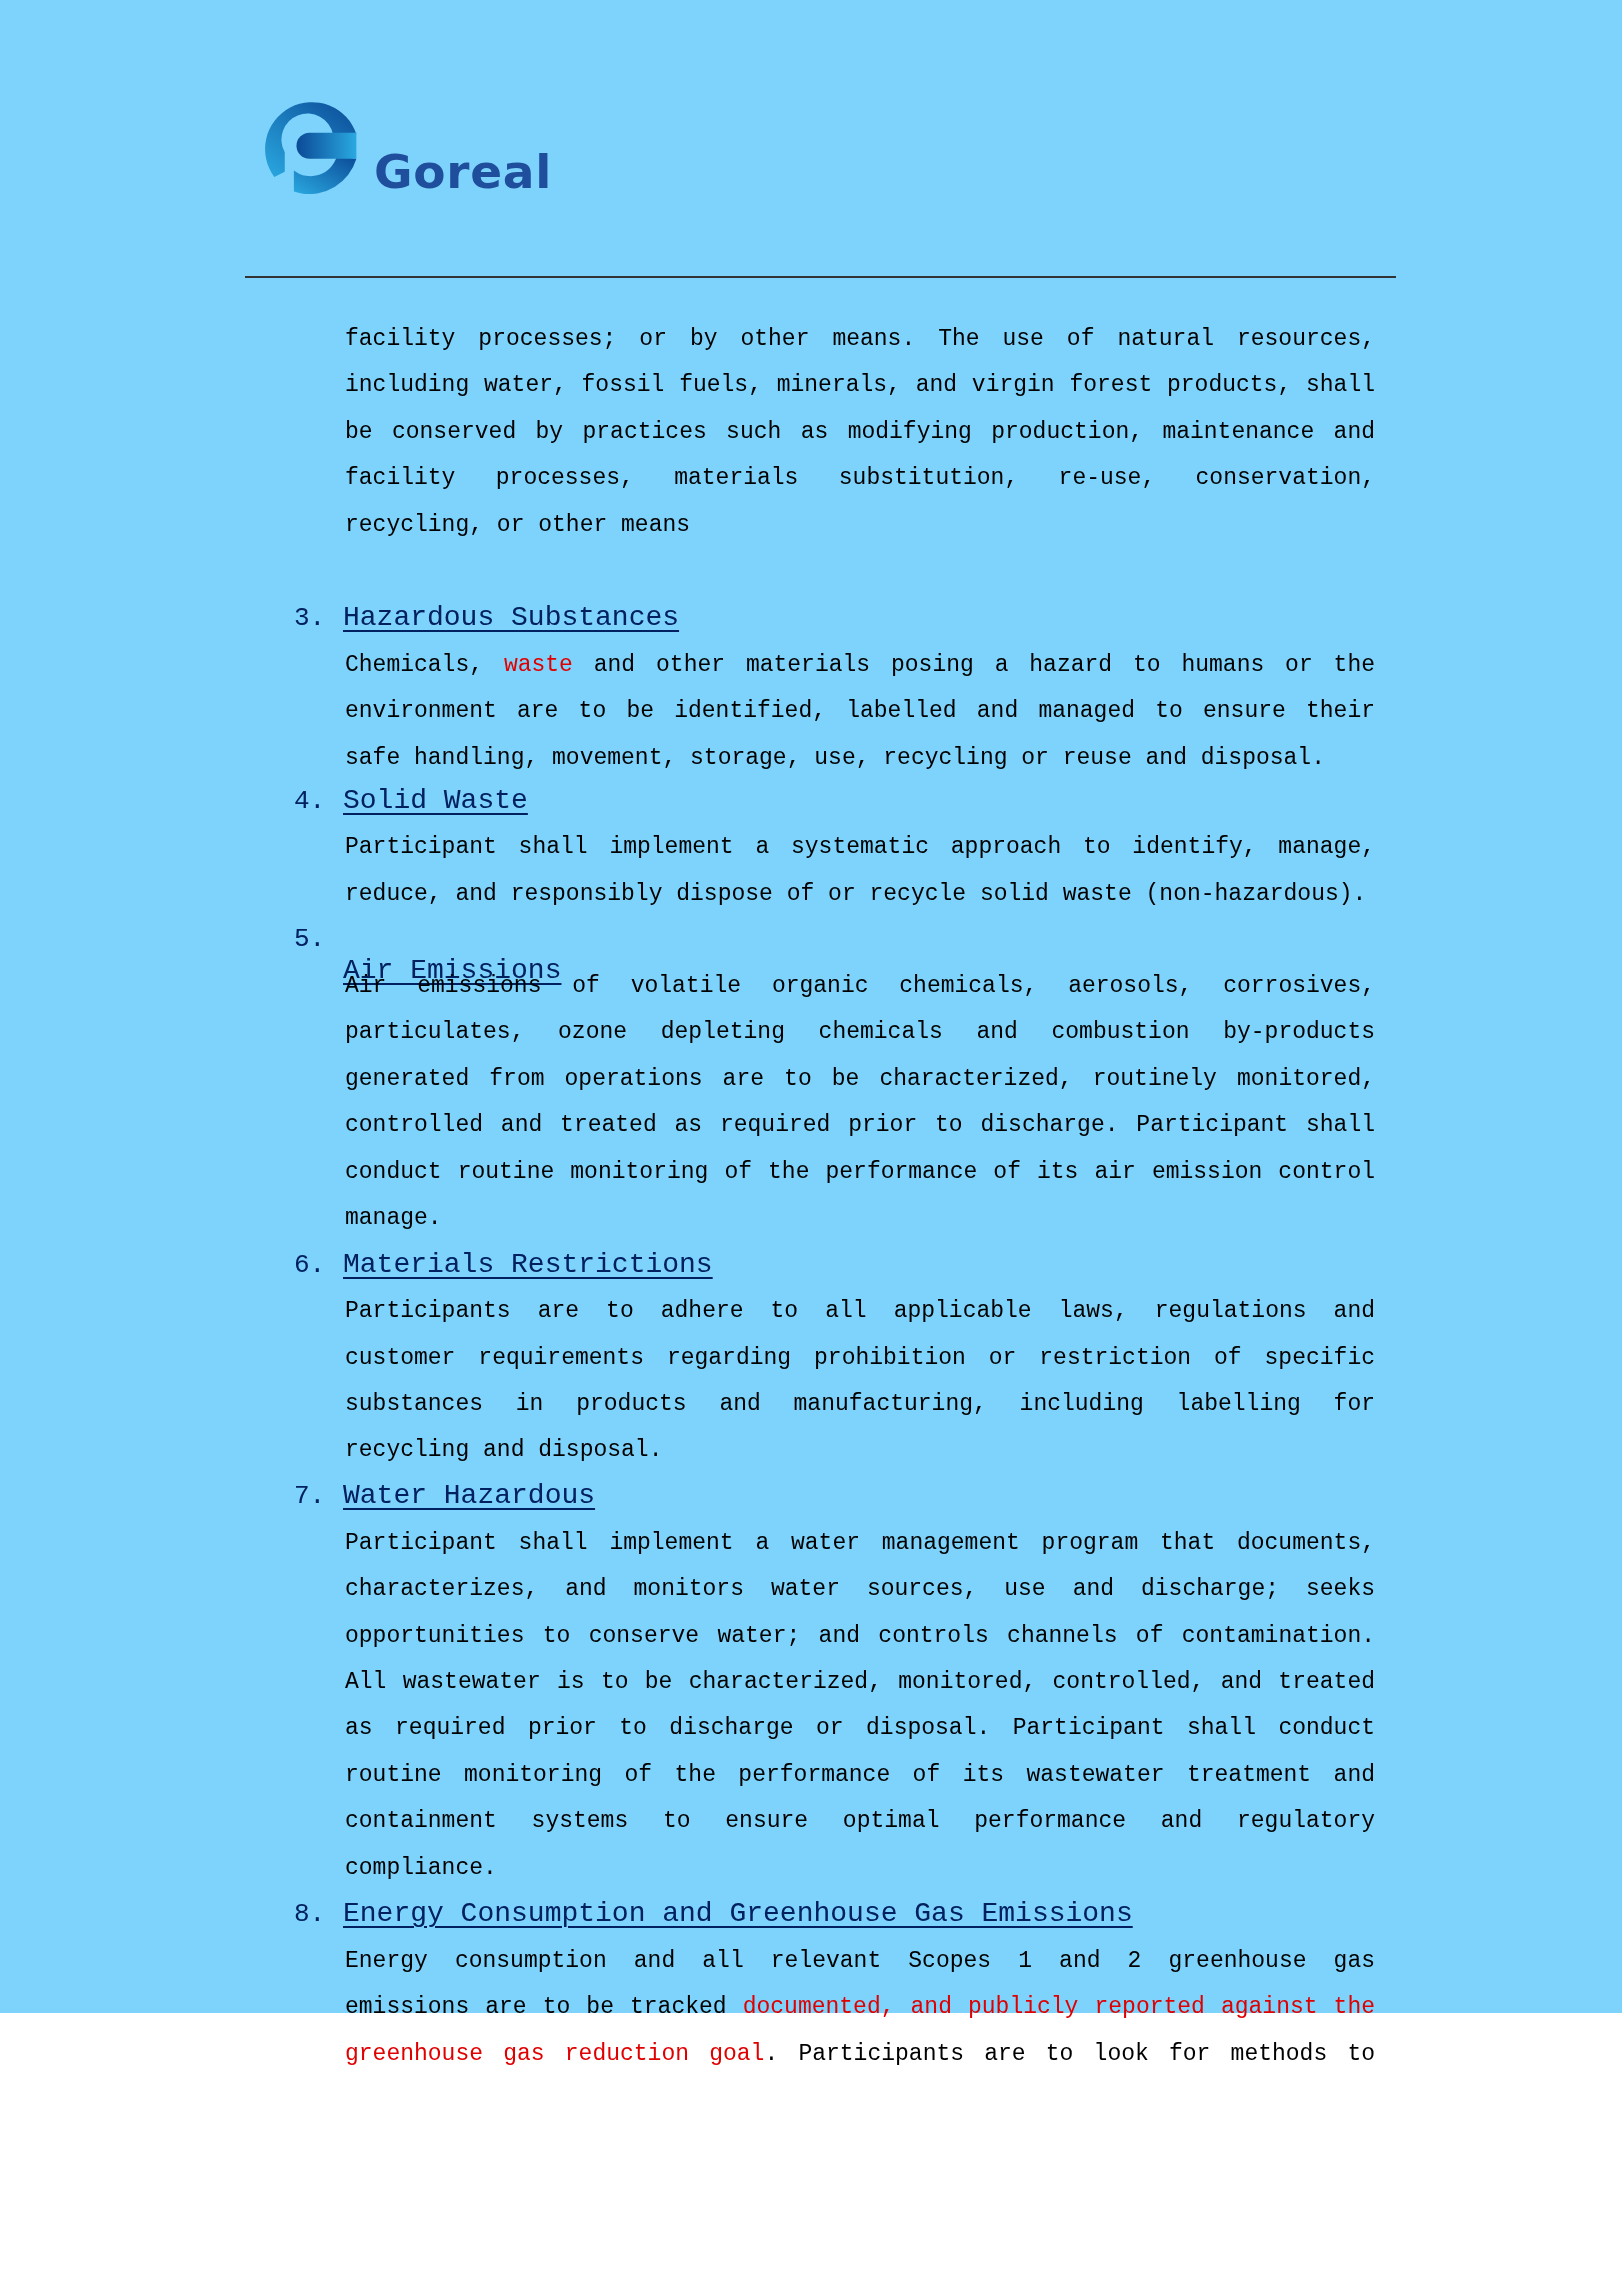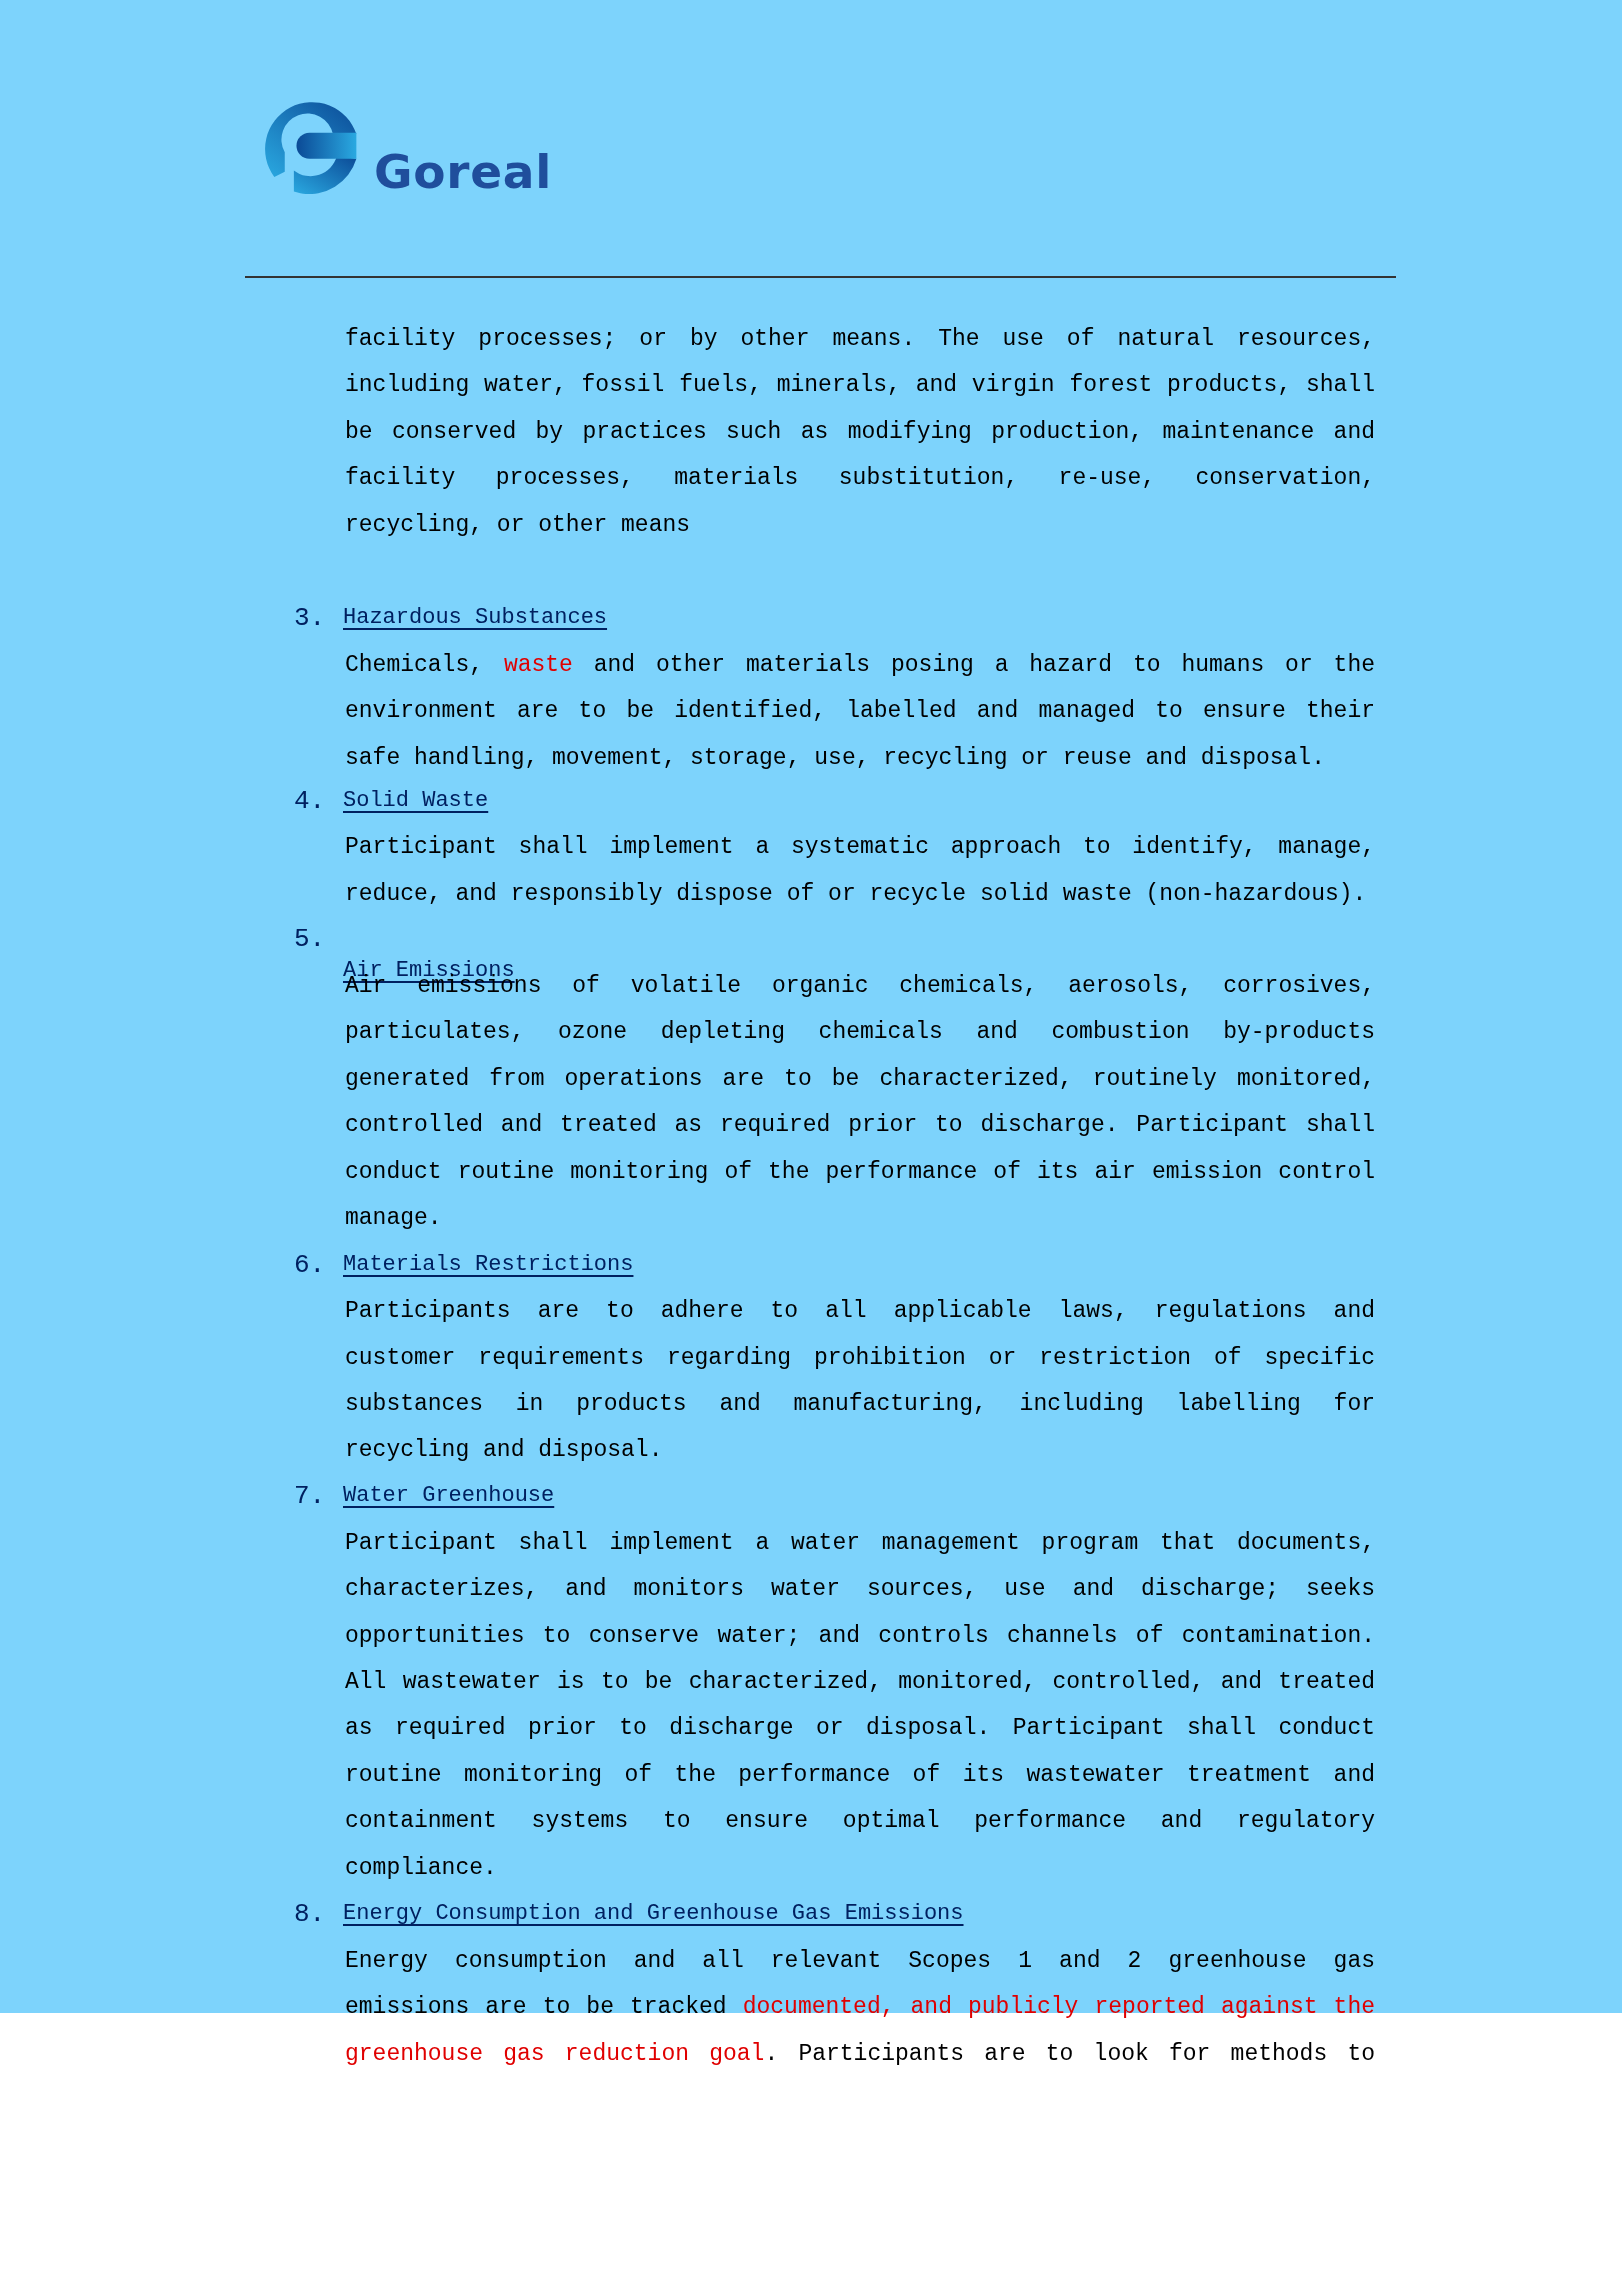--- a/index.html
+++ b/index.html
@@ -6,21 +6,21 @@
   body { width:1622px; height:2295px; position:relative; overflow:hidden; }
   .page { position:absolute; left:0; top:0; width:1622px; height:2013px; background:#7dd3fc; }
   .logo { position:absolute; left:260px; top:95px; width:99px; height:99px; }
   .wordmark { position:absolute; left:374px; top:148px; font-family:"DejaVu Sans", sans-serif; font-weight:bold; font-size:47px; line-height:47px; letter-spacing:0.7px; }
   .company { position:absolute; left:244px; top:200px; font-family:"Liberation Mono", monospace; font-size:29px; line-height:39px; color:#000; white-space:pre; }
   .rule { position:absolute; left:245px; top:276px; width:1151px; height:2px; background:#333; }
   .line { position:absolute; left:345px; width:1030px; height:46px; line-height:46px; font-family:"Liberation Mono", monospace; font-size:23px; color:#000; white-space:nowrap; text-align:justify; text-align-last:justify; }
   .line.last { text-align-last:left; }
   .red { color:#e00000; }
   .hnum { position:absolute; left:294px; height:46px; line-height:46px; font-family:"Liberation Mono", monospace; font-size:26px; color:#002060; }
-  .htitle { position:absolute; left:343px; height:46px; line-height:46px; font-family:"Liberation Mono", monospace; font-size:22px; color:#002060; text-decoration:underline; text-decoration-thickness:2px; text-underline-offset:4.6px; white-space:nowrap; }
+  .htitle { position:absolute; left:343px; height:46px; line-height:46px; font-family:"Liberation Mono", monospace; font-size:28px; color:#002060; text-decoration:underline; text-decoration-thickness:2px; text-underline-offset:4.6px; white-space:nowrap; }
 </style>
 </head>
 <body>
 
 <div class="page">
 
   <svg class="logo" viewBox="0 0 152 152">
     <defs>
       <linearGradient id="lg1" x1="0" y1="1" x2="1" y2="0">
         <stop offset="0" stop-color="#2aa9e1"></stop>
@@ -67,21 +67,21 @@
       <div class="line" style="top: 1102px;"><span>controlled and treated as required prior to discharge. Participant shall</span></div>
       <div class="line" style="top: 1149px;"><span>conduct routine monitoring of the performance of its air emission control</span></div>
       <div class="line last" style="top: 1195px;"><span>manage.</span></div>
       <div class="hnum" style="top: 1242px; color: rgb(0, 32, 96);">6.</div>
       <div class="htitle" style="top: 1242px; color: rgb(0, 32, 96);">Materials Restrictions</div>
       <div class="line" style="top: 1288px;"><span>Participants are to adhere to all applicable laws, regulations and</span></div>
       <div class="line" style="top: 1335px;"><span>customer requirements regarding prohibition or restriction of specific</span></div>
       <div class="line" style="top: 1381px;"><span>substances in products and manufacturing, including labelling for</span></div>
       <div class="line last" style="top: 1427px;"><span>recycling and disposal.</span></div>
       <div class="hnum" style="top: 1473px; color: rgb(0, 32, 96);">7.</div>
-      <div class="htitle" style="top: 1473px; color: rgb(0, 32, 96);">Water Greenhouse</div>
+      <div class="htitle" style="top: 1473px; color: rgb(0, 32, 96);">Water Hazardous</div>
       <div class="line" style="top: 1520px;"><span>Participant shall implement a water management program that documents,</span></div>
       <div class="line" style="top: 1566px;"><span>characterizes, and monitors water sources, use and discharge; seeks</span></div>
       <div class="line" style="top: 1613px;"><span>opportunities to conserve water; and controls channels of contamination.</span></div>
       <div class="line" style="top: 1659px;"><span>All wastewater is to be characterized, monitored, controlled, and treated</span></div>
       <div class="line" style="top: 1705px;"><span>as required prior to discharge or disposal. Participant shall conduct</span></div>
       <div class="line" style="top: 1752px;"><span>routine monitoring of the performance of its wastewater treatment and</span></div>
       <div class="line" style="top: 1798px;"><span>containment systems to ensure optimal performance and regulatory</span></div>
       <div class="line last" style="top: 1845px;"><span>compliance.</span></div>
       <div class="hnum" style="top: 1891px; color: rgb(0, 32, 96);">8.</div>
       <div class="htitle" style="top: 1891px; color: rgb(0, 32, 96);">Energy Consumption and Greenhouse Gas Emissions</div>

